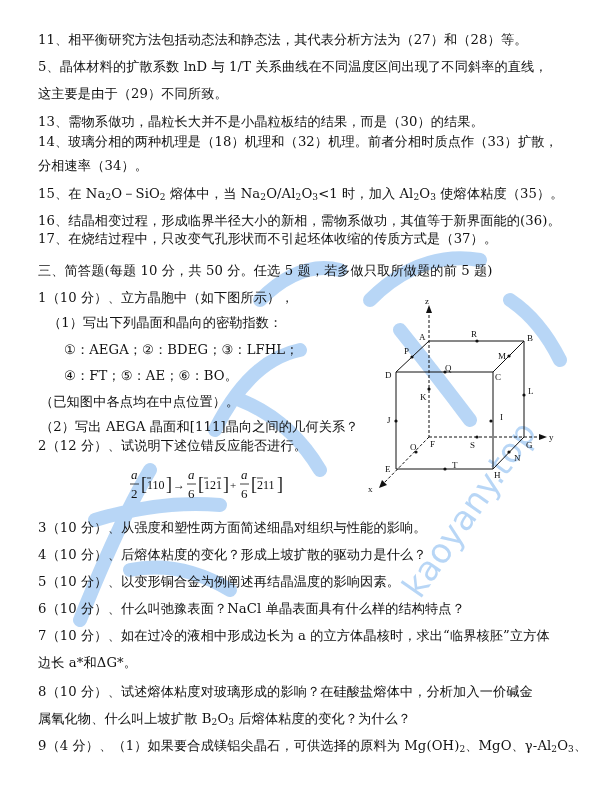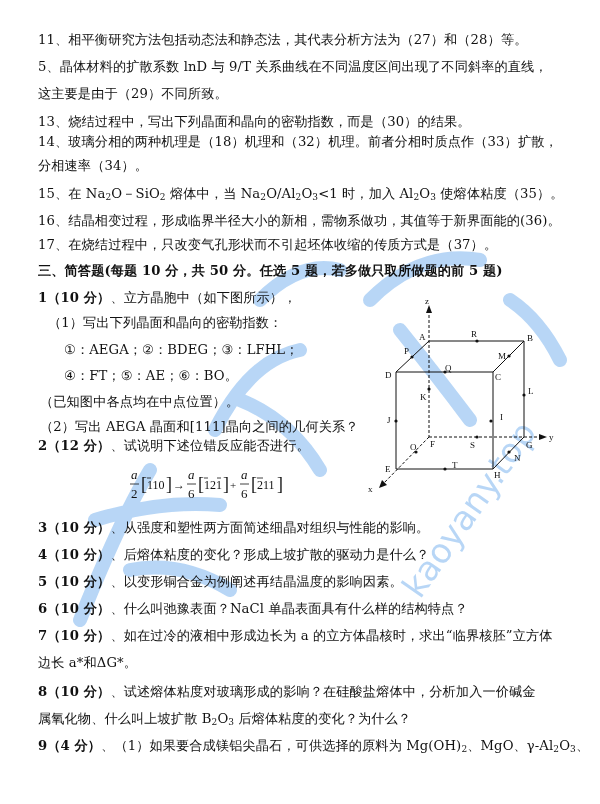--- a/index.html
+++ b/index.html
@@ -1,20 +1,20 @@
 <!DOCTYPE html>
 <html><head>
 <meta charset="utf-8">
 <style>
   html,body{margin:0;padding:0;background:#fff;}
   body{width:600px;height:804px;position:relative;overflow:hidden;
        font-family:"DejaVu Serif","Liberation Serif",serif;color:#111;font-size:13.2px;}
   .line{position:absolute;left:38px;white-space:nowrap;line-height:18px;letter-spacing:0.1px;}
   .u{text-underline-offset:2px;}
-  .b{font-weight:bold;}
+  .b{font-weight:normal;}
   sub{font-size:9px;vertical-align:-2px;line-height:0;}
   .wm{position:absolute;pointer-events:none;opacity:0.55;}
   .cube{position:absolute;left:360px;top:290px;width:240px;height:210px;}
   .formula{position:absolute;left:128px;top:462px;height:50px;}
 </style>
 </head>
 <body>
 
 <svg class="wm" width="600" height="804" style="left:0;top:0">
   <g fill="none" stroke="#7fb6ef" stroke-width="14" stroke-linecap="round">
@@ -24,46 +24,46 @@
     <path d="M510 300 Q540 320 560 360"></path>
   </g>
   <text x="420" y="600" transform="rotate(-55 420 600)" font-family="DejaVu Sans, sans-serif" font-size="34" fill="#7fb6ef">kaoyany.top</text>
 </svg>
 
 <div class="line" style="top:31px">
   <span>11、</span><span>相平衡研究方法包括动态法和静态法，其代表分析方法为</span><span class="u">（27）</span><span>和</span><span class="u">（28）</span><span>等。</span>
 </div>
 
 <div class="line" style="top:58px">
-  <span>5、</span><span>晶体材料的扩散系数 lnD 与 9/T 关系曲线在不同温度区间出现了不同斜率的直线，</span>
+  <span>5、</span><span>晶体材料的扩散系数 lnD 与 1/T 关系曲线在不同温度区间出现了不同斜率的直线，</span>
 </div>
 <div class="line" style="top:85px">
   <span>这主要是由于</span><span class="u">（29）</span><span>不同所致。</span>
 </div>
 
 <div class="line" style="top:113px">
-  <span>13、</span><span>烧结过程中，写出下列晶面和晶向的密勒指数，而是</span><span class="u">（30）</span><span>的结果。</span>
+  <span>13、</span><span>需物系做功，晶粒长大并不是小晶粒板结的结果，而是</span><span class="u">（30）</span><span>的结果。</span>
 </div>
 
 <div class="line" style="top:133px">
   <span>14、</span><span>玻璃分相的两种机理是</span><span class="u">（18）</span><span>机理和</span><span class="u">（32）</span><span>机理。前者分相时质点作</span><span class="u">（33）</span><span>扩散，</span>
 </div>
 <div class="line" style="top:157px">
   <span>分相速率</span><span class="u">（34）</span><span>。</span>
 </div>
 
 <div class="line" style="top:185px">
   <span>15、</span><span>在 Na</span><sub>2</sub><span>O－SiO</span><sub>2</sub><span> 熔体中，当 Na</span><sub>2</sub><span>O/Al</span><sub>2</sub><span>O</span><sub>3</sub><span>&lt;1 时，加入 Al</span><sub>2</sub><span>O</span><sub>3</sub><span> 使熔体粘度</span><span class="u">（35）</span><span>。</span>
 </div>
 
 <div class="line" style="top:212px">
   <span>16、</span><span>结晶相变过程，形成临界半径大小的新相，需物系做功，其值等于新界面能的</span><span class="u">(36)</span><span>。</span>
 </div>
 
-<div class="line" style="top:236px">
+<div class="line" style="top:230px">
   <span>17、</span><span>在烧结过程中，只改变气孔形状而不引起坯体收缩的传质方式是</span><span class="u">（37）</span><span>。</span>
 </div>
 
 <div class="line b" style="top:262px">三、简答题(每题 10 分，共 50 分。任选 5 题，若多做只取所做题的前 5 题)</div>
 
 <div class="line" style="top:289px">
   <span class="b">1（10 分）</span><span>、立方晶胞中（如下图所示），</span>
 </div>
 <div class="line" style="top:314px;left:48px">（1）写出下列晶面和晶向的密勒指数：</div>
 <div class="line" style="top:341px;left:64px">①：AEGA；②：BDEG；③：LFHL；</div>

